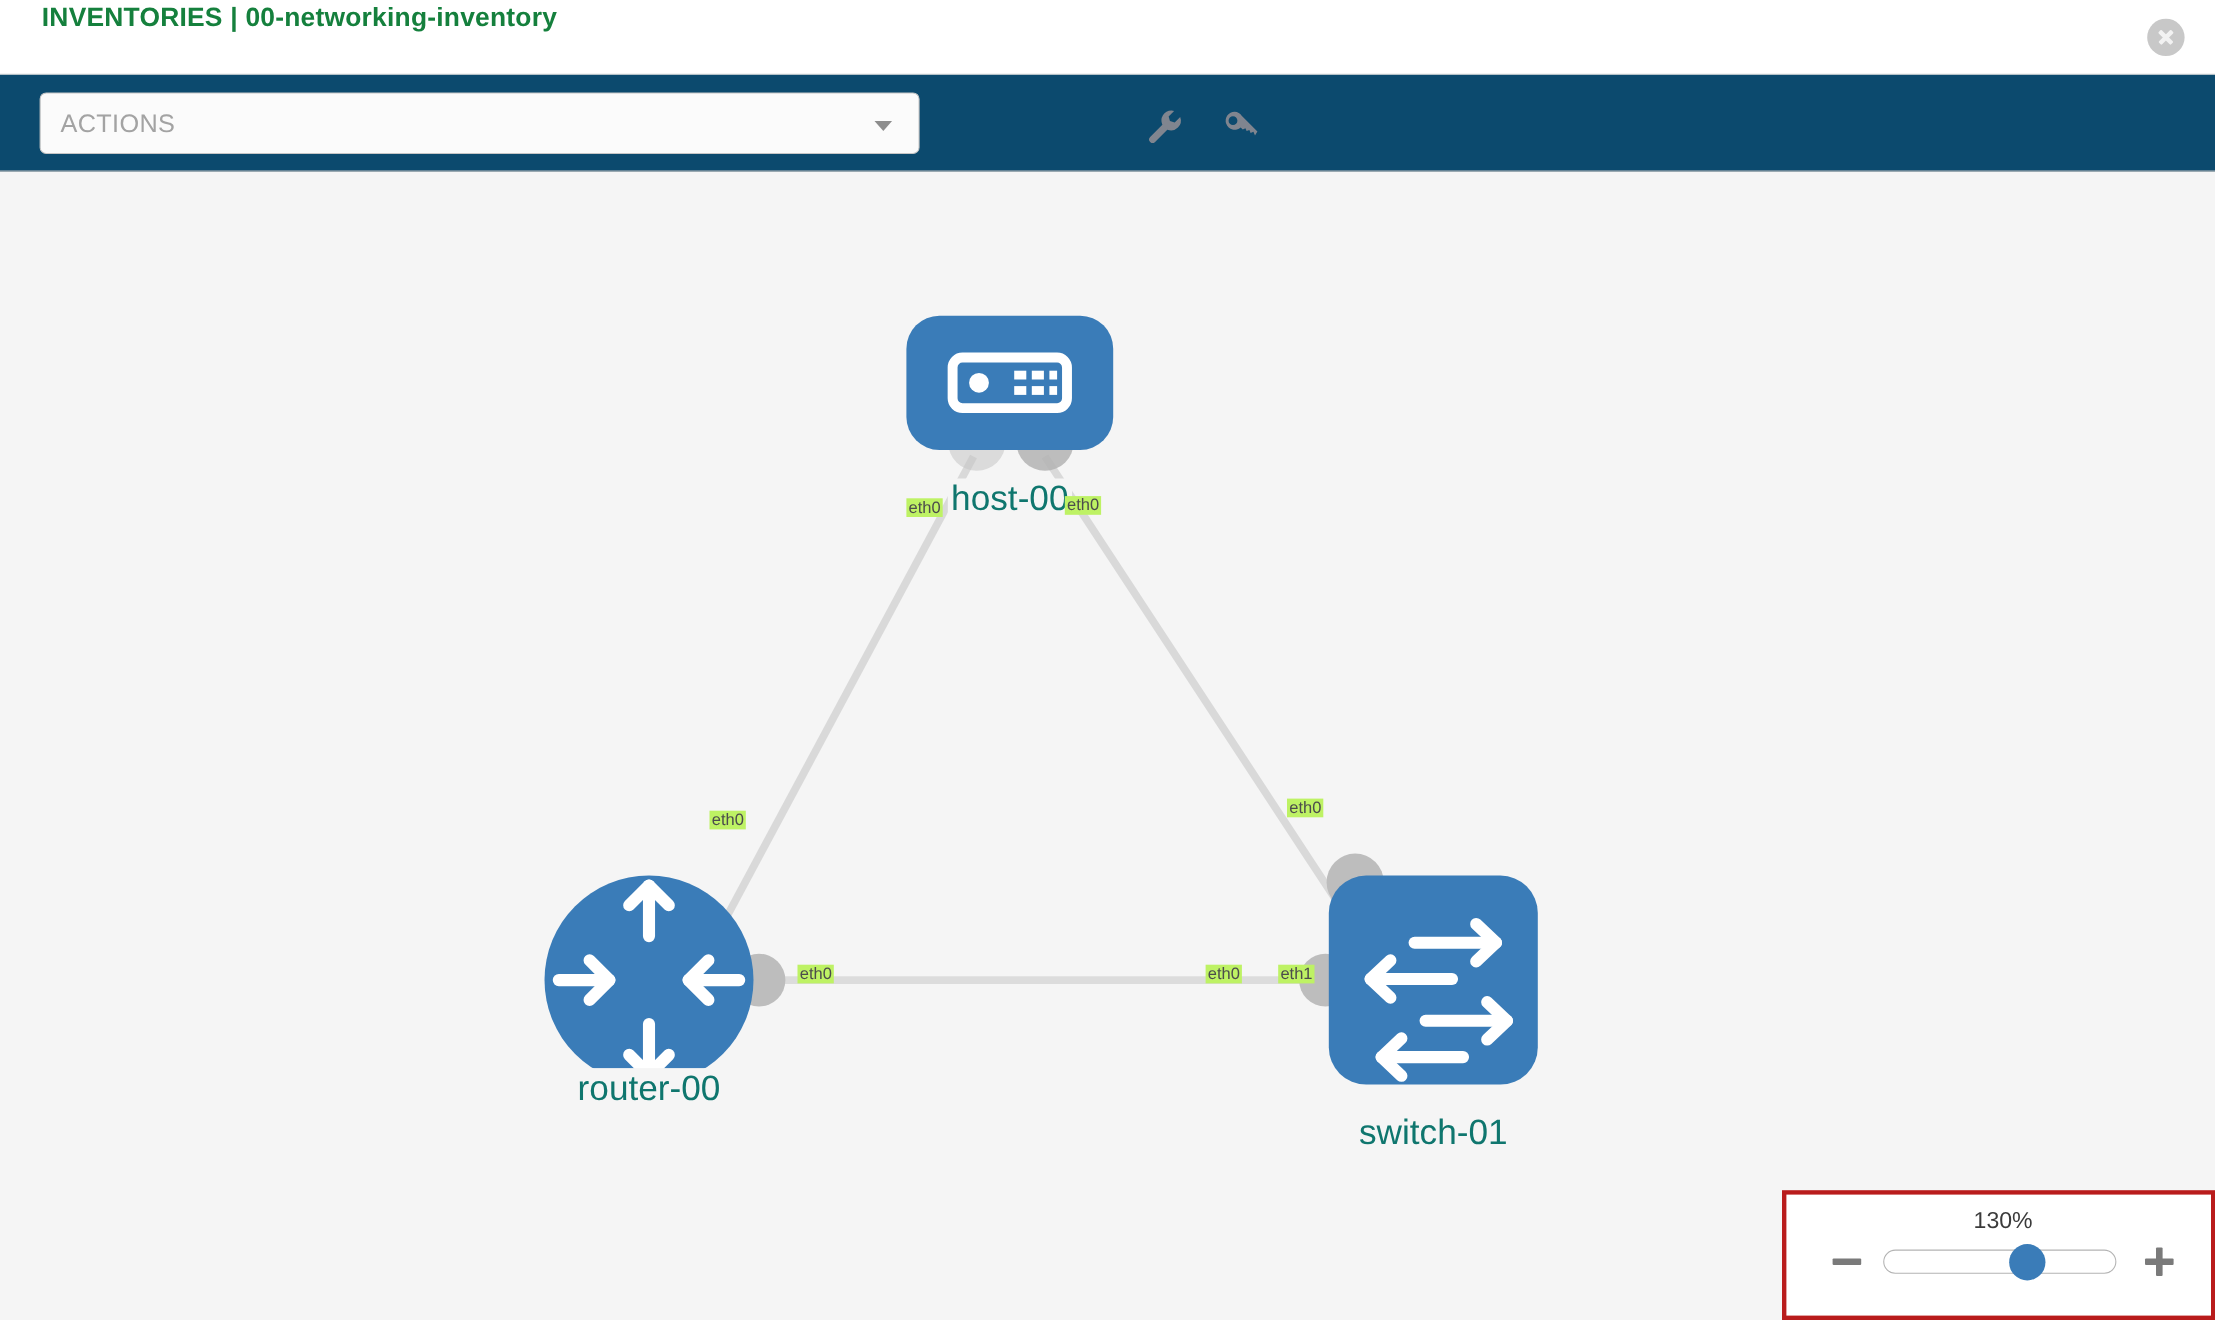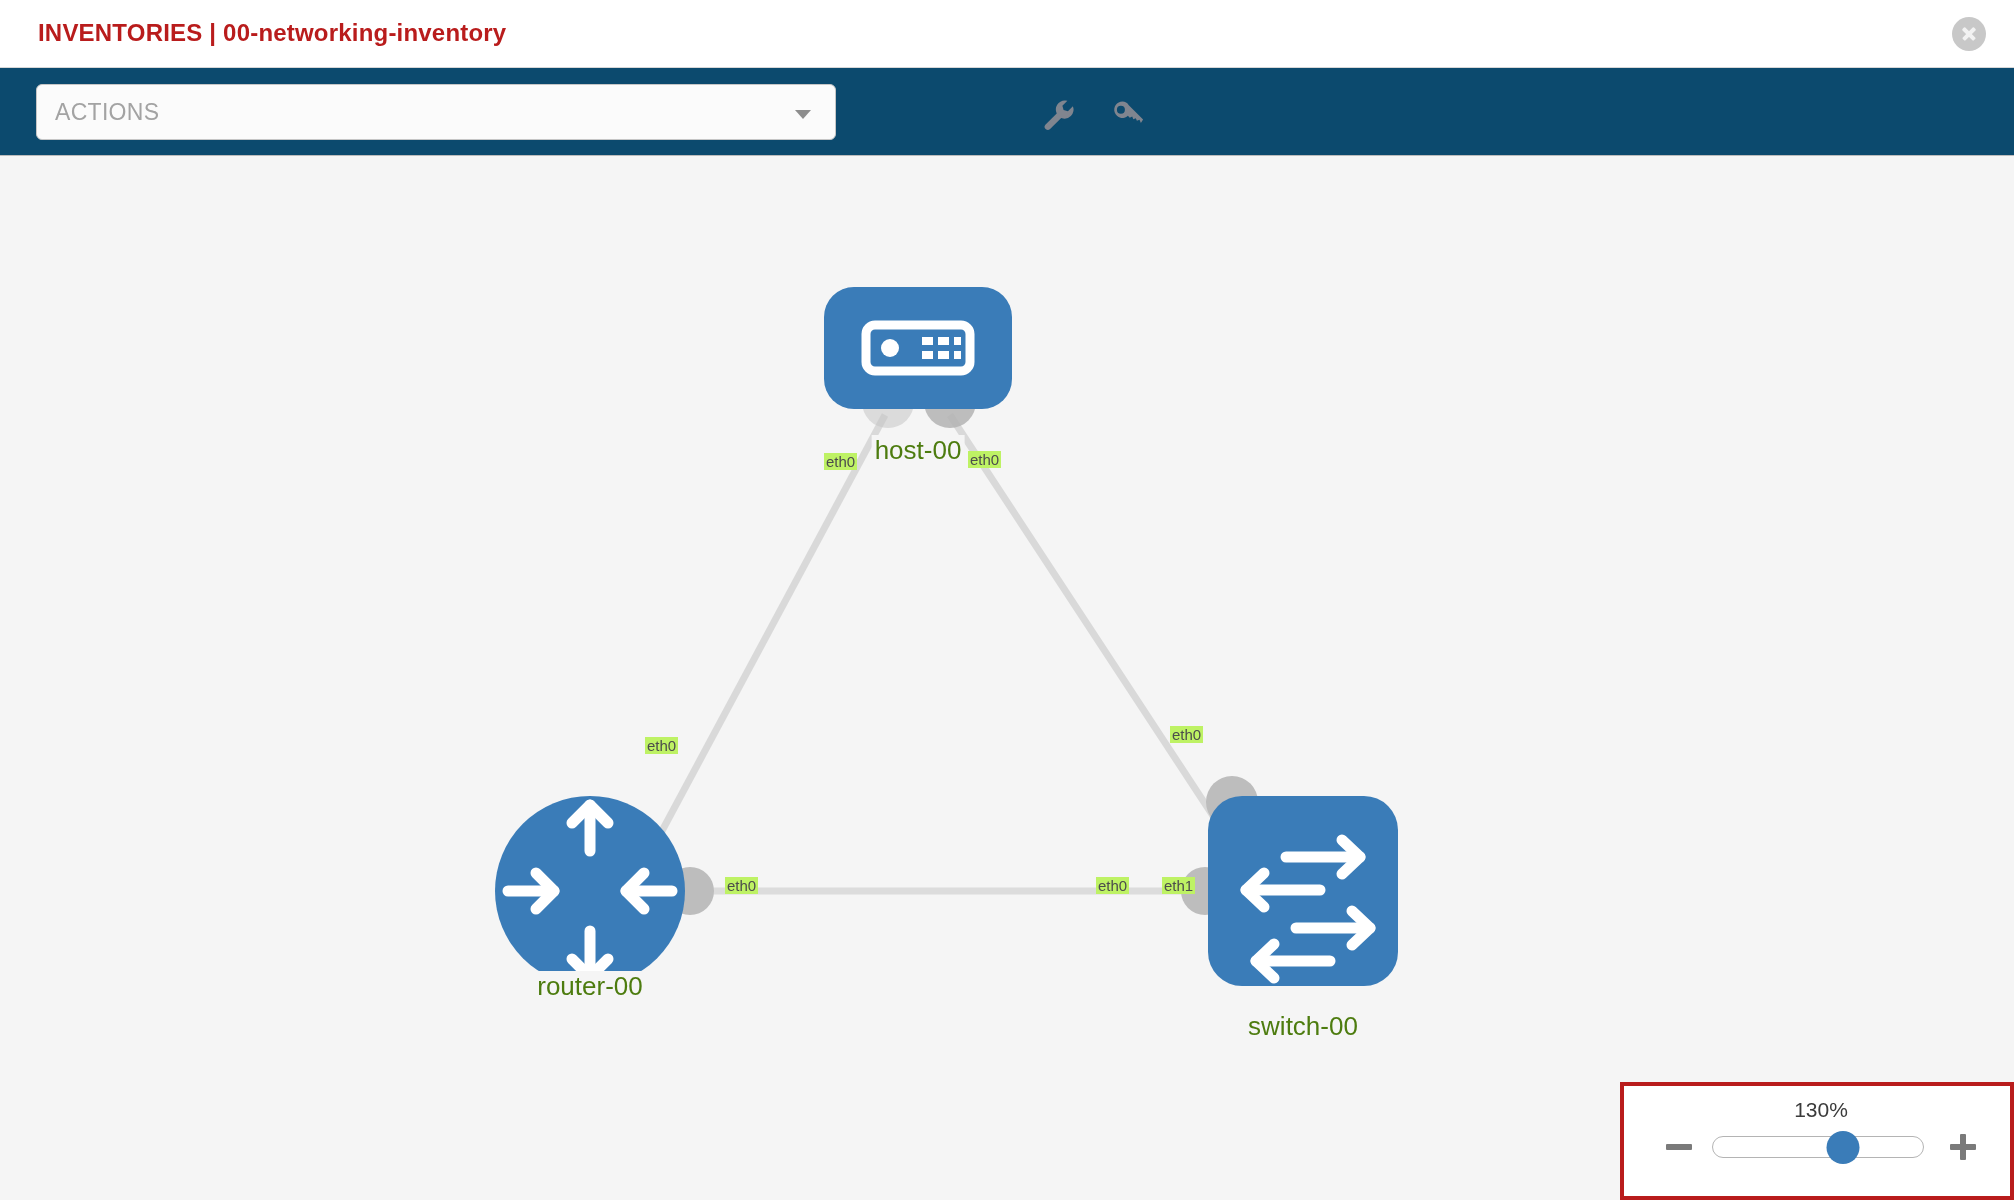--- a/index.html
+++ b/index.html
@@ -22,24 +22,24 @@
   
   .titlebar {
     position: absolute;
     left: 0; top: 0;
     width: 2014px; height: 68px;
     background: #ffffff;
     border-bottom: 1px solid #d7d7d7;
   }
   .titlebar-text {
     position: absolute;
-    left: 38px; top: 19px;
+    left: 38px; top: 3px;
     font-size: 24px;
     font-weight: bold;
-    color: #b91c1c;
+    color: #15803d;
     letter-spacing: .2px;
     white-space: nowrap;
   }
   .close-btn {
     position: absolute;
     right: 28px; top: 17px;
     width: 34px; height: 34px;
     border-radius: 50%;
     background: #c8c8c8;
     cursor: pointer;
@@ -102,22 +102,22 @@
     position: absolute;
     left: 0; top: 157px;
     width: 2014px; height: 1043px;
     background: #f5f5f5;
     overflow: hidden;
   }
   .canvas svg { position: absolute; left: 0; top: 0; }
 
   .node-label {
     position: absolute;
-    font-size: 26px;
-    color: #4d7c0f;
+    font-size: 32px;
+    color: #0f766e;
     background: #f5f5f5;
     padding: 0 3px;
     white-space: nowrap;
     transform: translateX(-50%);
   }
   .iface-label {
     position: absolute;
     font-size: 15px;
     color: #4c4c4c;
     background: #bef264;
@@ -284,21 +284,21 @@
           <line x1="1296" y1="771" x2="1370" y2="771"></line>
           <polyline points="1352,754 1370,771 1352,788" stroke-linejoin="round"></polyline>
           <line x1="1330" y1="804" x2="1256" y2="804"></line>
           <polyline points="1274,787 1256,804 1274,821" stroke-linejoin="round"></polyline>
         </g>
       </g>
     </svg>
 
     <div class="node-label" style="left:918px; top:278px;">host-00</div>
     <div class="node-label" style="left:590px; top:814px;">router-00</div>
-    <div class="node-label" style="left:1303px; top:854px;">switch-00</div>
+    <div class="node-label" style="left:1303px; top:854px;">switch-01</div>
 
     <div class="iface-label" style="left:824px; top:296px;">eth0</div>
     <div class="iface-label" style="left:968px; top:294px;">eth0</div>
     <div class="iface-label" style="left:645px; top:580px;">eth0</div>
     <div class="iface-label" style="left:1170px; top:569px;">eth0</div>
     <div class="iface-label" style="left:725px; top:720px;">eth0</div>
     <div class="iface-label" style="left:1096px; top:720px;">eth0</div>
     <div class="iface-label" style="left:1162px; top:720px;">eth1</div>
   </div>
 

